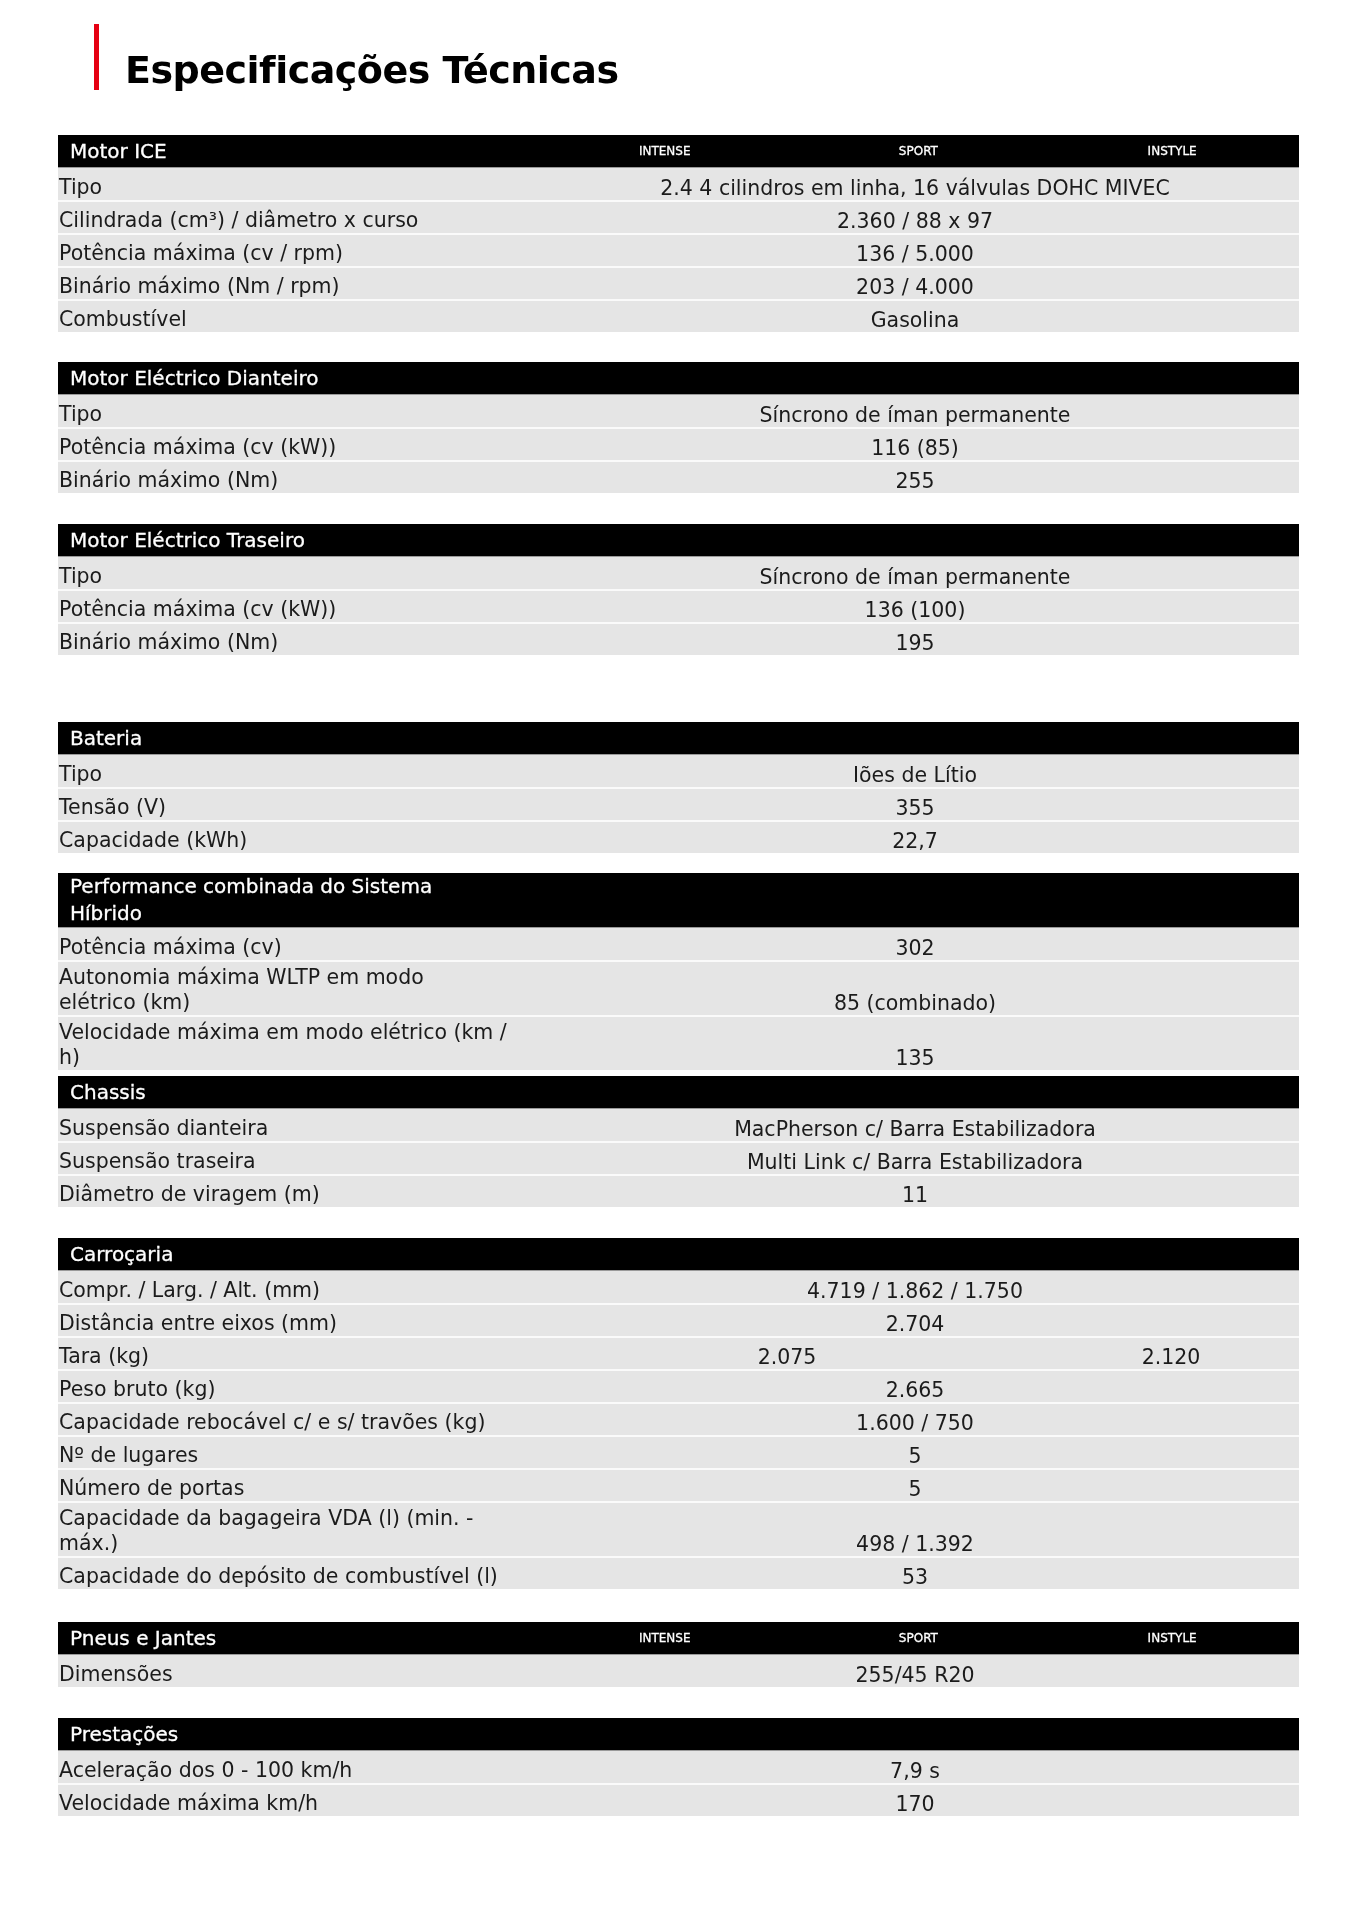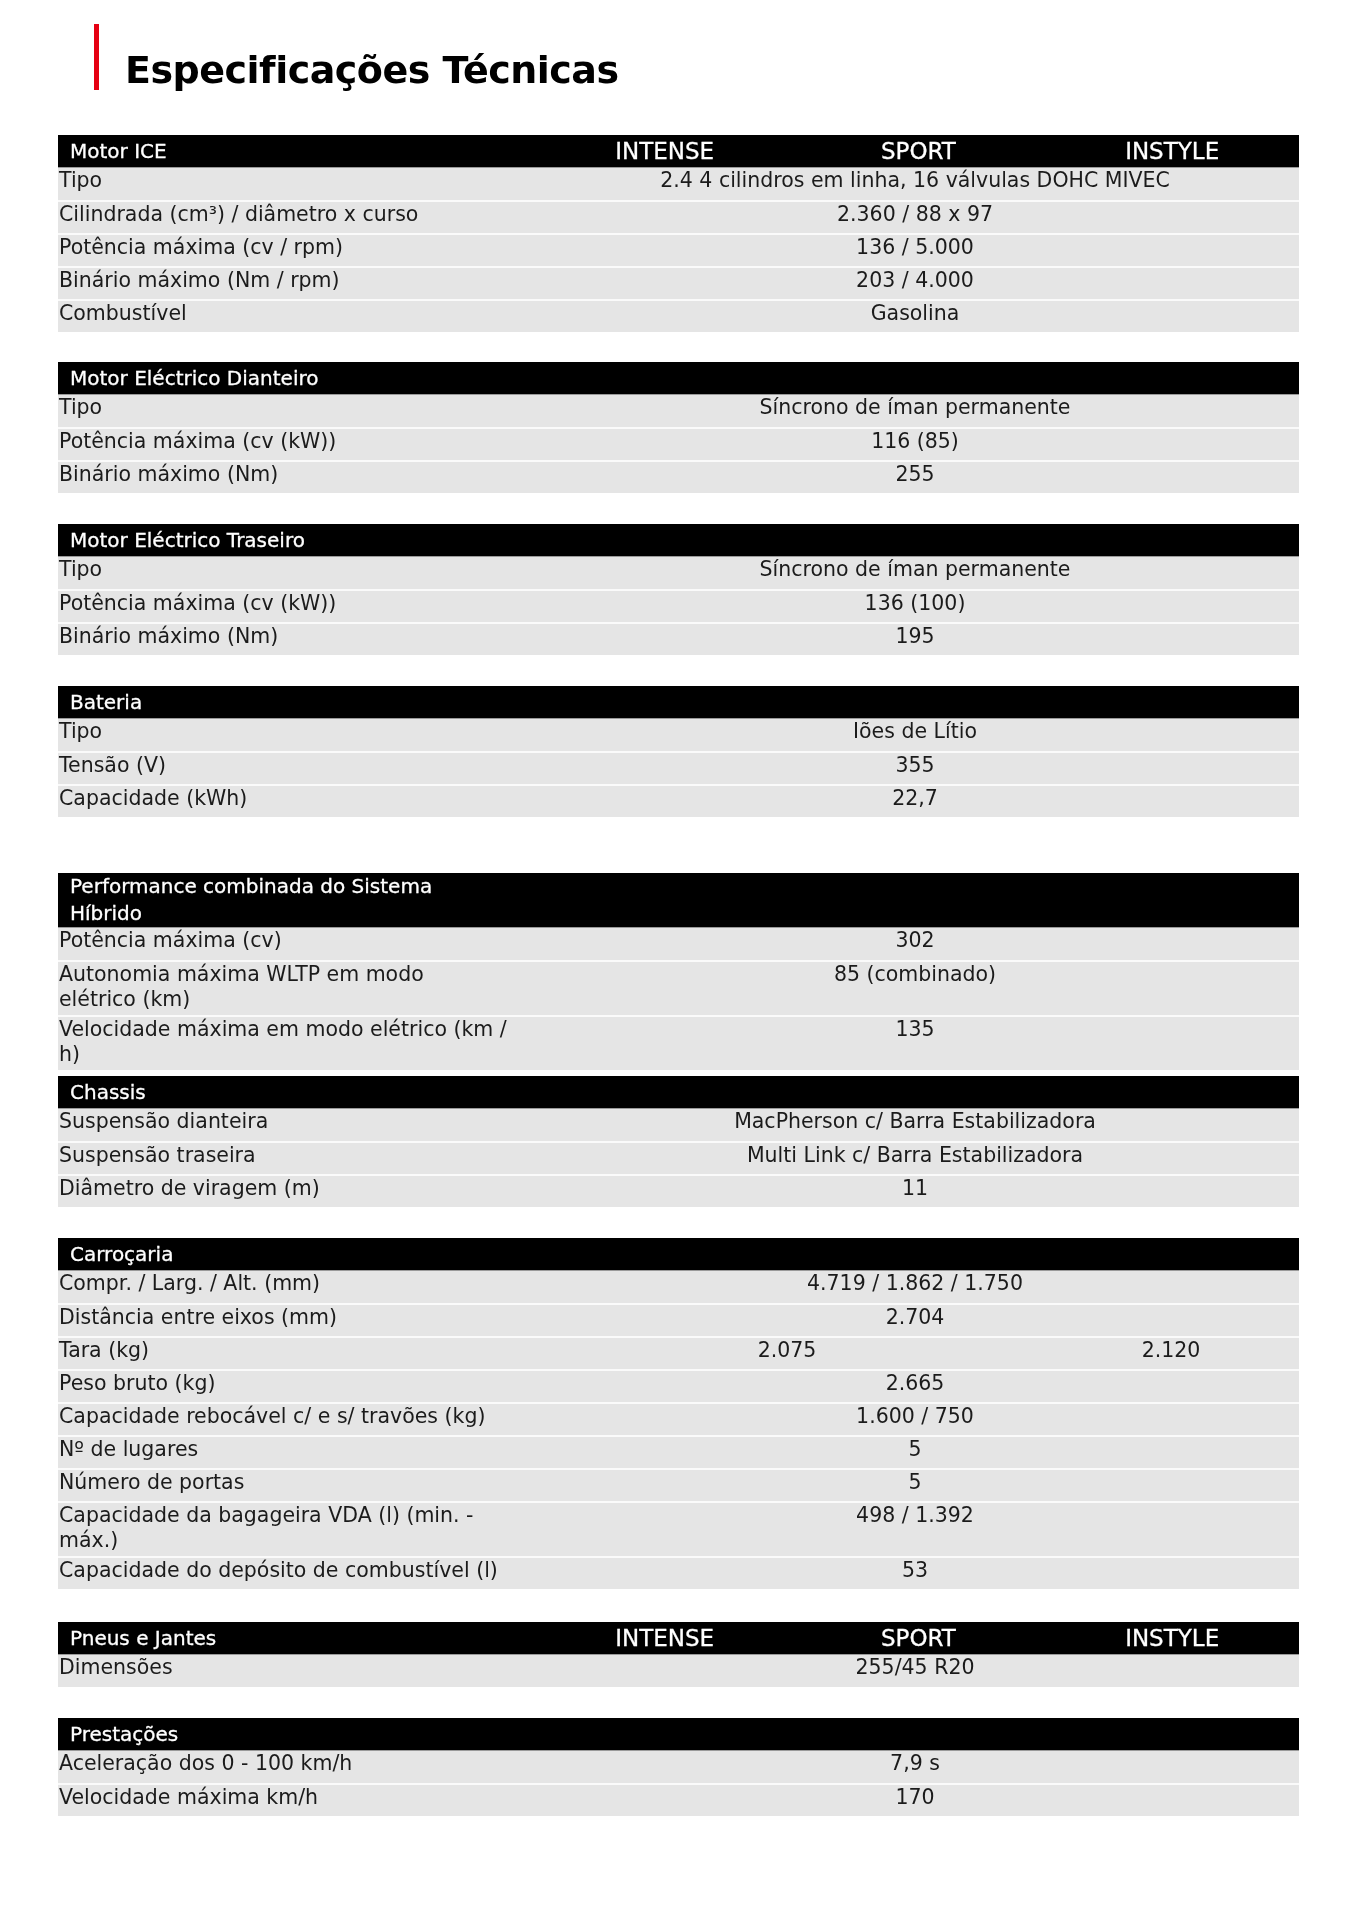--- a/index.html
+++ b/index.html
@@ -5,23 +5,23 @@
   html, body { margin: 0; padding: 0; background: #ffffff; }
   body { width: 1357px; height: 1920px; position: relative; overflow: hidden;
          font-family: "DejaVu Sans", sans-serif; color: #1b1b1b; }
   .title-bar { position: absolute; left: 94px; top: 24px; width: 5px; height: 66px; background: #e60012; }
   .title { position: absolute; left: 113px; top: 30px; font-size: 38px; font-weight: bold; color: #000;
            letter-spacing: -0.5px; line-height: 56px; white-space: nowrap; }
   .section { position: absolute; left: 58px; width: 1241px; }
   .hdr { background: #000; color: #fff; display: flex; align-items: center; min-height: 32px; padding-left: 11px; }
   .hdr .lbl { width: 472px; padding-left: 1px; font-size: 20px; line-height: 27px; font-weight: normal;
               -webkit-text-stroke: 0.3px #fff; }
-  .hdr .col { width: 256px; text-align: center; font-size: 23px; -webkit-text-stroke: 0.3px #fff; }
+  .hdr .col { width: 256px; text-align: center; font-size: 12px; -webkit-text-stroke: 0.3px #fff; }
   .hdr.tall { min-height: 54px; }
-  .row { background: #e5e5e5; display: flex; align-items: flex-start; min-height: 31px; border-top: 2px solid #fafafa; box-sizing: border-box; height: 33px; }
+  .row { background: #e5e5e5; display: flex; align-items: flex-end; min-height: 31px; border-top: 2px solid #fafafa; box-sizing: border-box; height: 33px; }
   .row:first-of-type { border-top: none; }
   .hdr + .row { border-top: 1px solid #9a9a9a; }
   .row.tall { height: 55px; }
   .row .lbl { width: 472px; padding-left: 1px; font-size: 20.5px; line-height: 25px; }
   .row .val { flex: 1; text-align: center; font-size: 20.5px; padding-left: 0; }
   .row .spanA { width: 512px; text-align: center; font-size: 20.5px; }
   .row .spanB { width: 256px; text-align: center; font-size: 20.5px; }
 </style>
 </head>
 <body>
@@ -87,21 +87,21 @@
   <div class="row">
       <div class="lbl">Potência máxima (cv (kW))</div>
       <div class="val">136 (100)</div>
     </div>
   <div class="row">
       <div class="lbl">Binário máximo (Nm)</div>
       <div class="val">195</div>
     </div>
 </div>
 
-<div class="section" style="top:686px;">
+<div class="section" style="top:722px;">
   <div class="hdr">
     <div class="lbl" style="width:auto;">Bateria</div>
   </div>
   <div class="row">
       <div class="lbl">Tipo</div>
       <div class="val">Iões de Lítio</div>
     </div>
   <div class="row">
       <div class="lbl">Tensão (V)</div>
       <div class="val">355</div>

